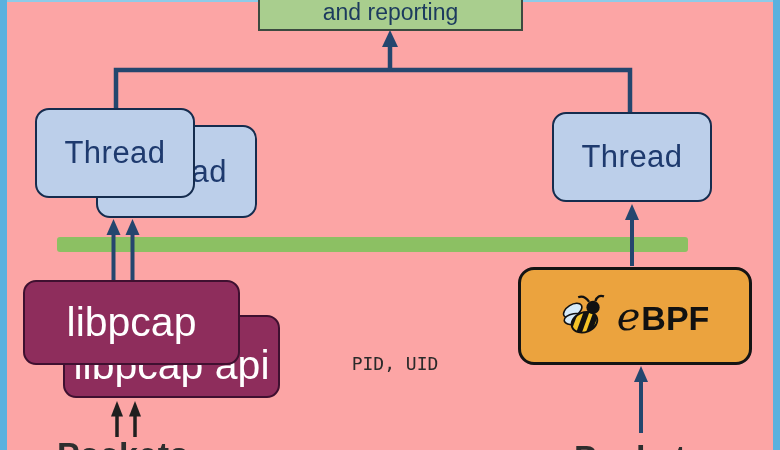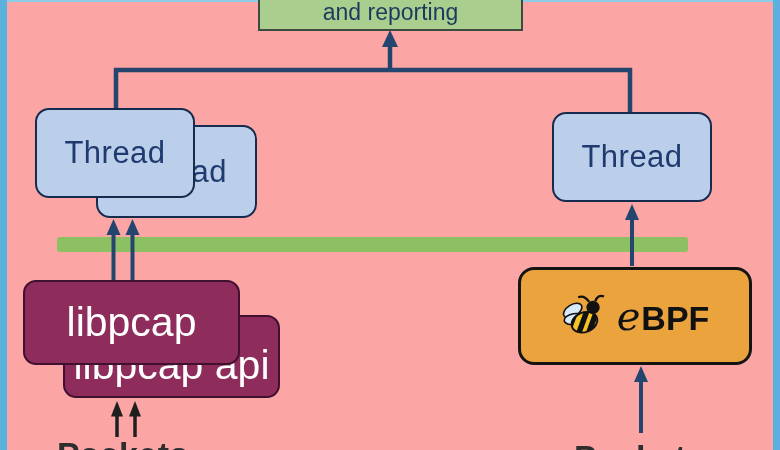--- a/index.html
+++ b/index.html
@@ -151,17 +151,18 @@
         <rect x="10" y="24" width="6" height="30" transform="rotate(20 13 39)" fill="#111"></rect>
         <rect x="24" y="20" width="7" height="34" transform="rotate(20 27 37)" fill="#111"></rect>
         <rect x="38" y="16" width="7" height="34" transform="rotate(20 41 33)" fill="#111"></rect>
       </g>
 
       <circle cx="41" cy="17" r="8.5" fill="#111"></circle>
     </svg>
     <span class="word"><span class="e">e</span><span>BPF</span></span>
   </div>
 
+  <div class="mono-note note-pid">PID, UID</div>
 
   <div class="packets packets-left">Packets</div>
   <div class="packets packets-right">Packets</div>
 
 </div>
 
 </body></html>

